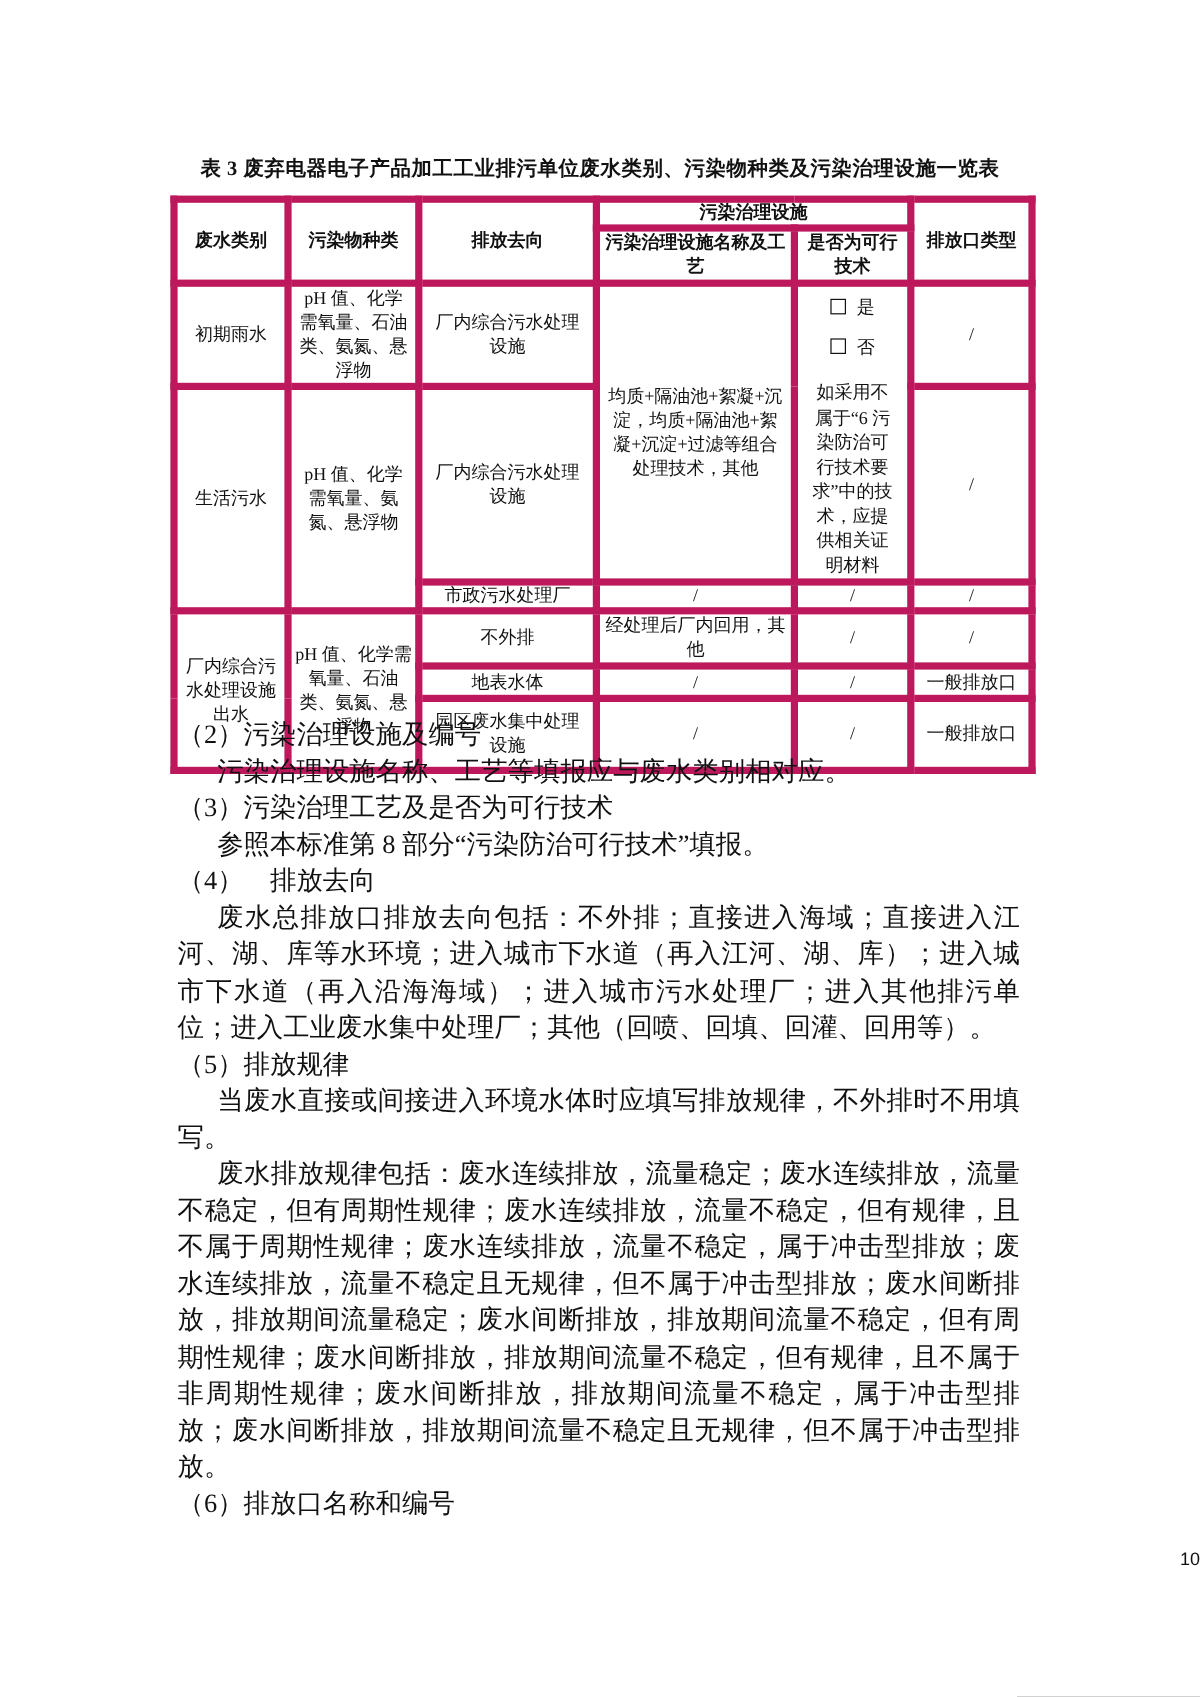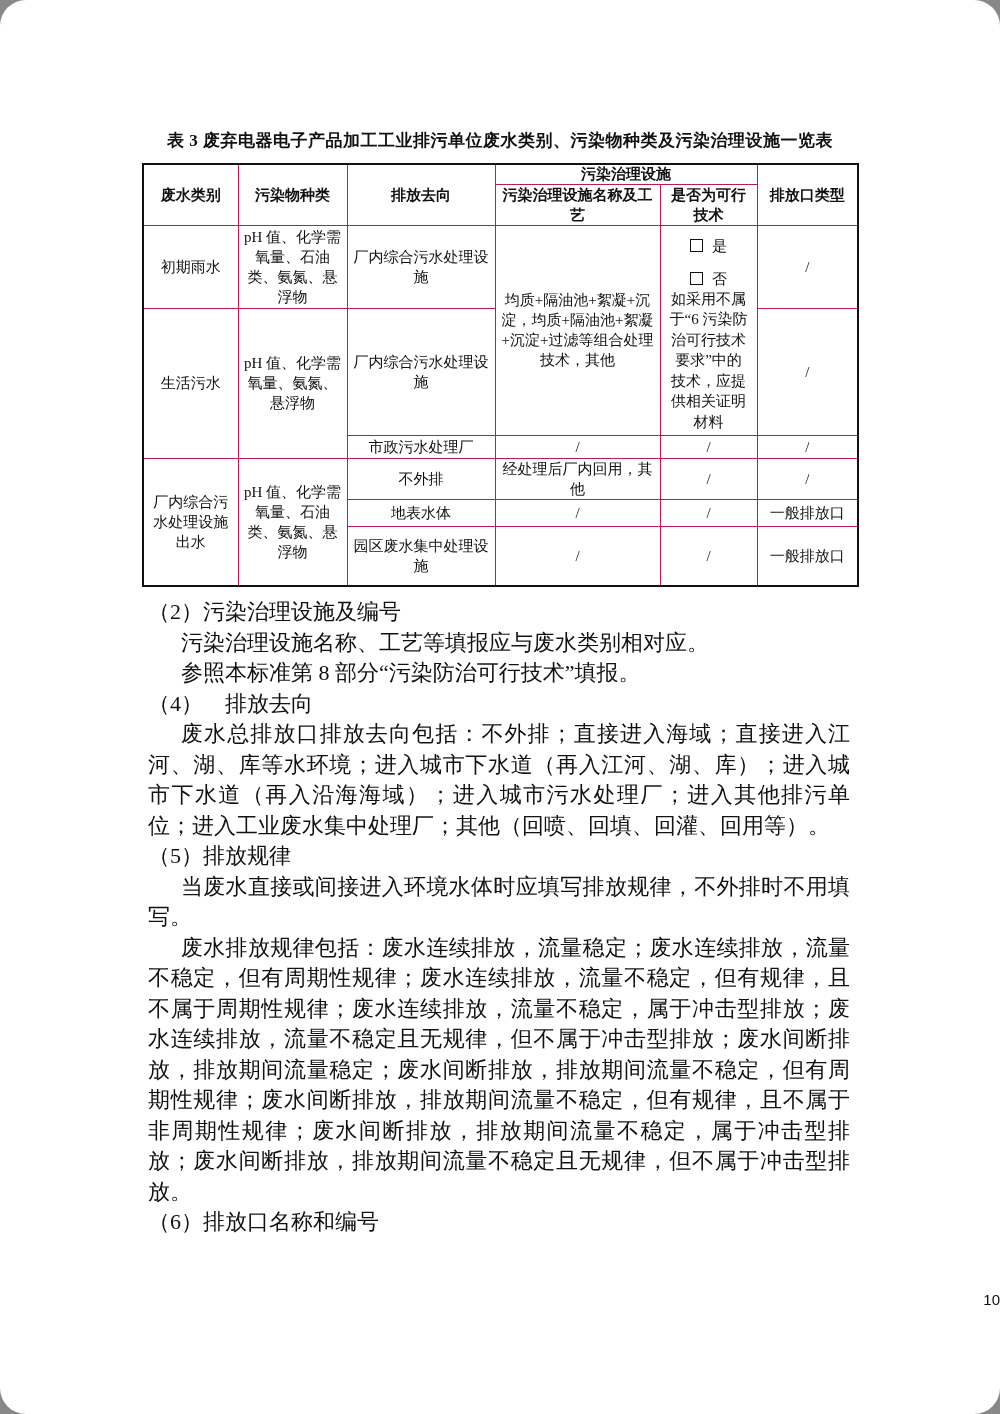--- a/index.html
+++ b/index.html
@@ -4,21 +4,20 @@
 <style>
   html,body{margin:0;padding:0;background:#888;}
   .page{
     position:relative;
     width:1000px;height:1414px;
     margin:0 auto;
     background:#ffffff;
     font-family:"Liberation Serif","DejaVu Serif",serif;
     color:#111;
     overflow:hidden;
-    border-radius:26px;
   }
   
   .doc-title{
     position:absolute;
     top:130px;left:0;width:100%;
     text-align:center;
     font-size:17px;
     font-weight:bold;
     line-height:22px;
     letter-spacing:0.5px;
@@ -26,21 +25,21 @@
   
   table.wtable{
     position:absolute;
     top:163px;left:142px;
     border-collapse:collapse;
     table-layout:fixed;
     border:2px solid #111;
   }
   table.wtable th,
   table.wtable td{
-    border:1px solid #be185d;
+    border:6px solid #be185d;
     text-align:center;
     vertical-align:middle;
     font-size:15px;
     line-height:20px;
     font-weight:normal;
     padding:0 4px;
     overflow:hidden;
   }
   table.wtable th{font-weight:bold;}
   tr.h-a{height:20px;}
@@ -66,21 +65,21 @@
   .cb-row.second{margin-top:14px;}
   .cb-box{
     display:inline-block;
     width:11px;height:11px;
     border:1.2px solid #111;
     margin-right:9px;
     vertical-align:-1px;
     background:#fff;
   }
   .cb-note{
-    margin-top:0;
+    margin-top:18px;
     line-height:20.5px;
     text-align:center;
     padding:0 5px;
   }
   
   .content{
     position:absolute;
     top:597px;left:148px;width:702px;
     font-size:22px;
     line-height:30.5px;
@@ -177,20 +176,21 @@
         <td>/</td>
         <td>/</td>
         <td>一般排放口</td>
       </tr>
     </tbody>
   </table>
 
   <div class="content">
     <p class="pi">（2）污染治理设施及编号</p>
     <p class="pp">污染治理设施名称、工艺等填报应与废水类别相对应。</p>
+    <p class="pi">（3）污染治理工艺及是否为可行技术</p>
     <p class="pp">参照本标准第 8 部分“污染防治可行技术”填报。</p>
     <p class="pi">（4）　排放去向</p>
     <p class="pp">废水总排放口排放去向包括：不外排；直接进入海域；直接进入江河、湖、库等水环境；进入城市下水道（再入江河、湖、库）；进入城市下水道（再入沿海海域）；进入城市污水处理厂；进入其他排污单位；进入工业废水集中处理厂；其他（回喷、回填、回灌、回用等）。</p>
     <p class="pi">（5）排放规律</p>
     <p class="pp">当废水直接或间接进入环境水体时应填写排放规律，不外排时不用填写。</p>
     <p class="pp">废水排放规律包括：废水连续排放，流量稳定；废水连续排放，流量不稳定，但有周期性规律；废水连续排放，流量不稳定，但有规律，且不属于周期性规律；废水连续排放，流量不稳定，属于冲击型排放；废水连续排放，流量不稳定且无规律，但不属于冲击型排放；废水间断排放，排放期间流量稳定；废水间断排放，排放期间流量不稳定，但有周期性规律；废水间断排放，排放期间流量不稳定，但有规律，且不属于非周期性规律；废水间断排放，排放期间流量不稳定，属于冲击型排放；废水间断排放，排放期间流量不稳定且无规律，但不属于冲击型排放。</p>
     <p class="pi">（6）排放口名称和编号</p>
   </div>
 
   <div class="page-number">10</div>

